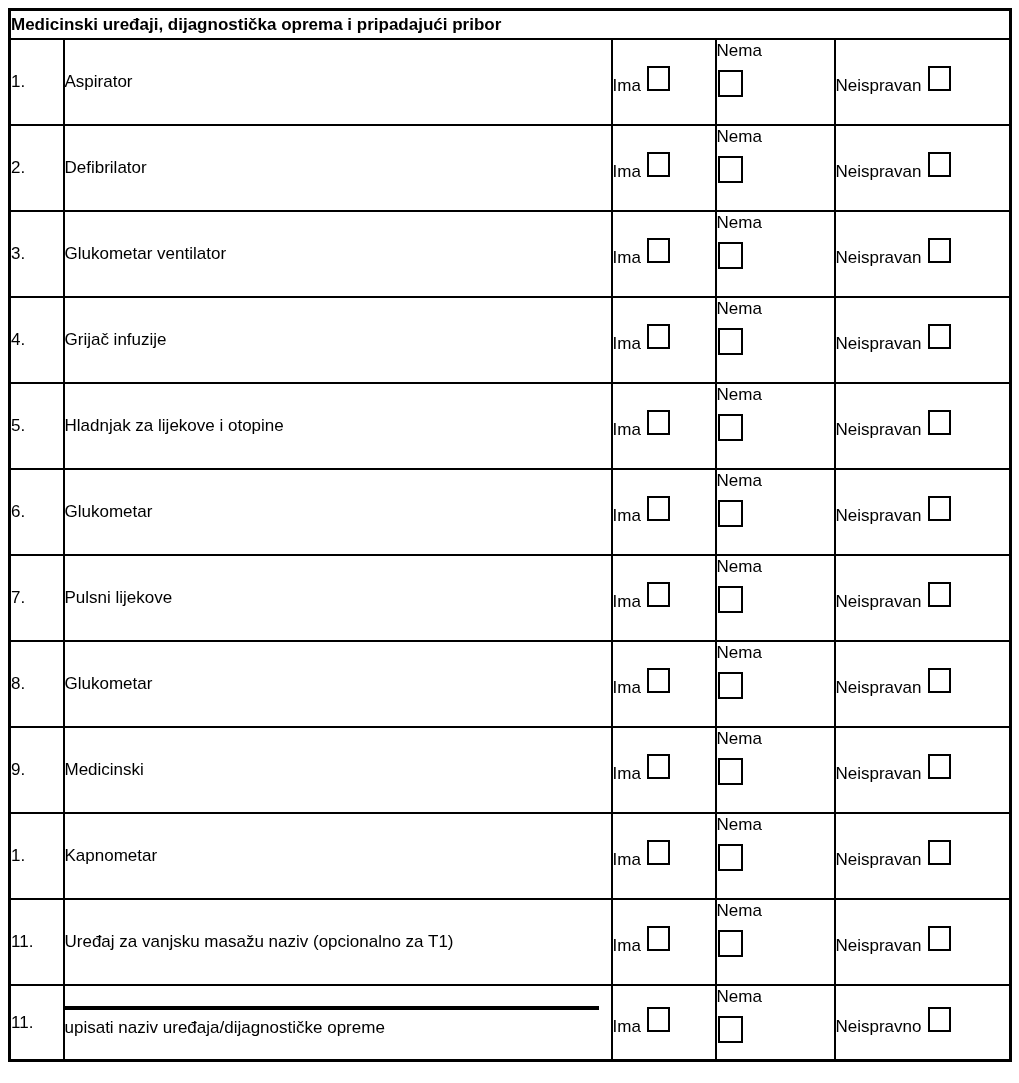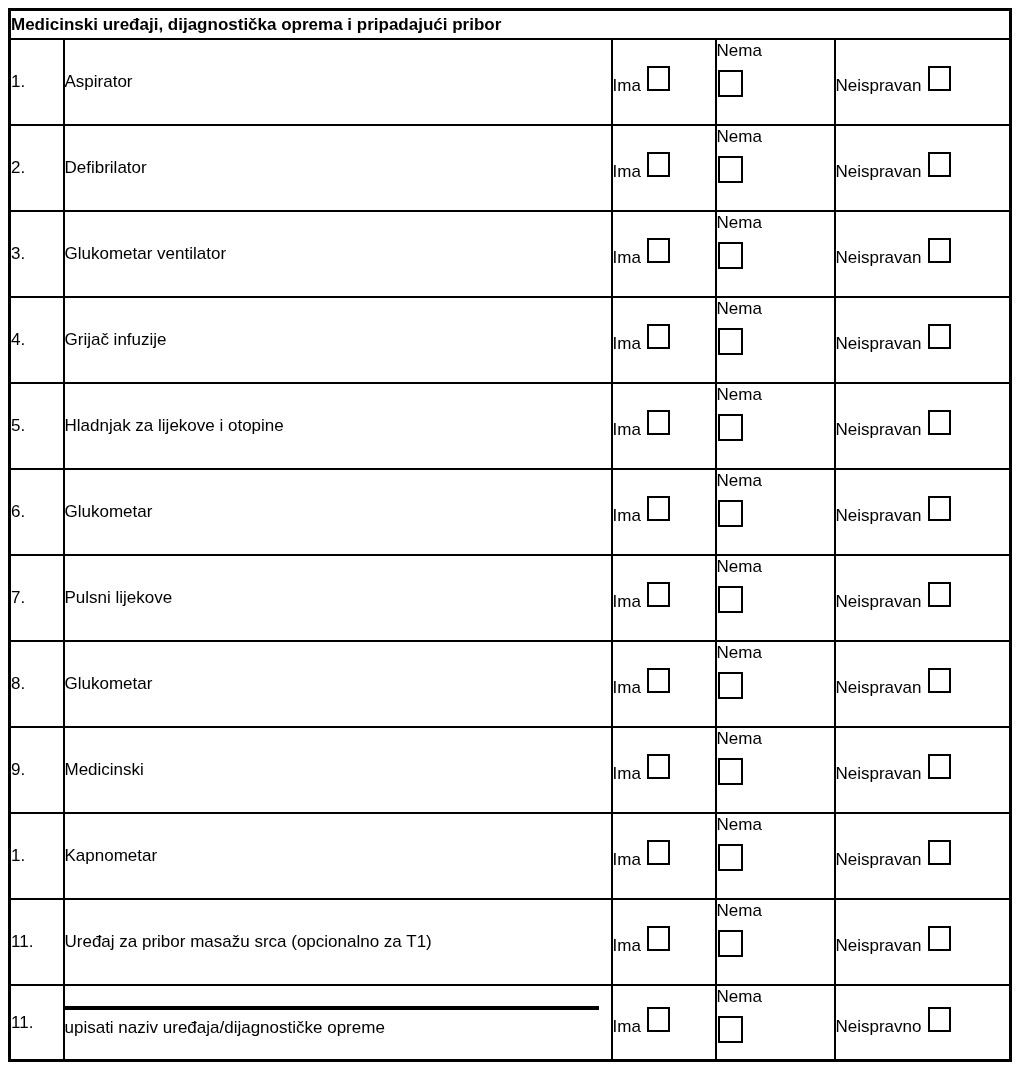--- a/index.html
+++ b/index.html
@@ -226,21 +226,21 @@
         <td class="c-ima"><span>Ima</span><span class="cb"></span></td>
         <td class="c-nema">
             <span class="nema-word">Nema</span>
             <span class="cb-nema"></span>
           </td>
         <td class="c-neis"><span>Neispravan</span><span class="cb"></span></td>
       </tr>
 
       <tr class="data-row">
         <td class="c-num">11.</td>
-        <td class="c-name">Uređaj za pribor masažu srca (opcionalno za T1)</td>
+        <td class="c-name">Uređaj za vanjsku masažu naziv (opcionalno za T1)</td>
         <td class="c-ima"><span>Ima</span><span class="cb"></span></td>
         <td class="c-nema">
             <span class="nema-word">Nema</span>
             <span class="cb-nema"></span>
           </td>
         <td class="c-neis"><span>Neispravan</span><span class="cb"></span></td>
       </tr>
 
       <tr class="data-row last">
         <td class="c-num">11.</td>

